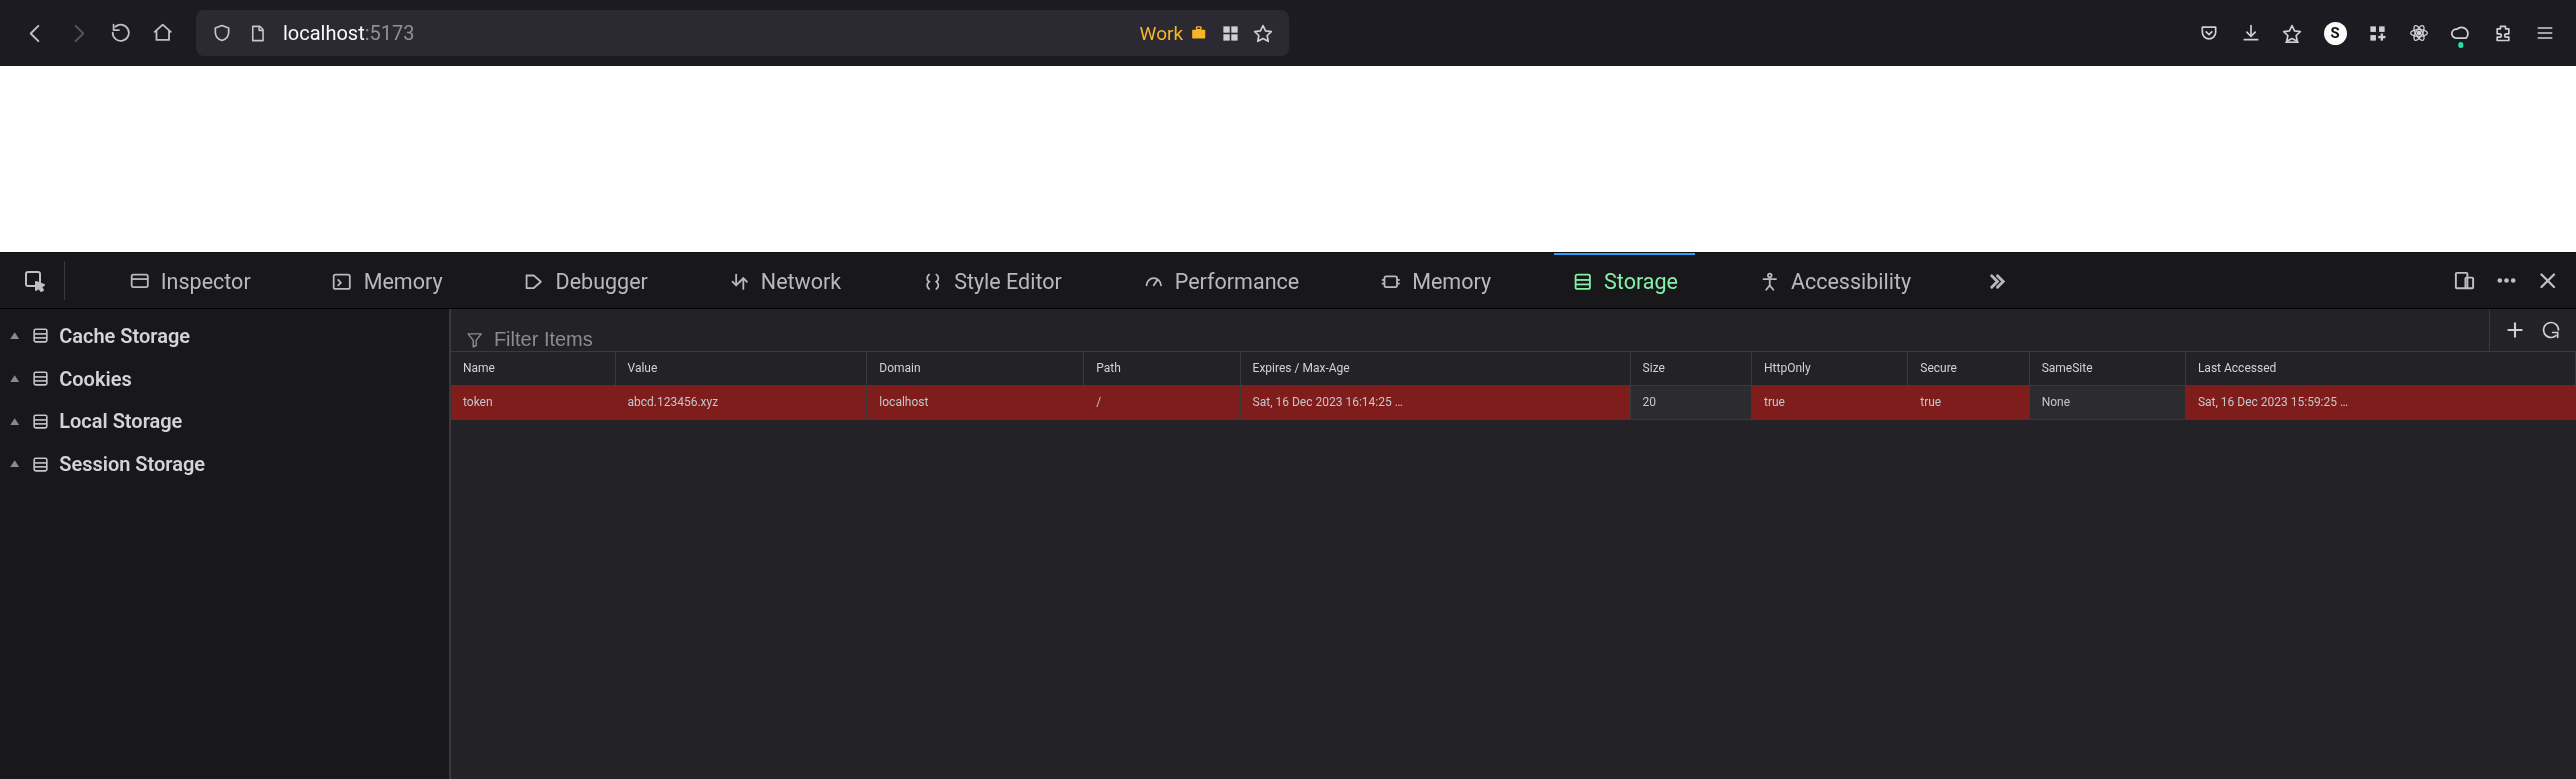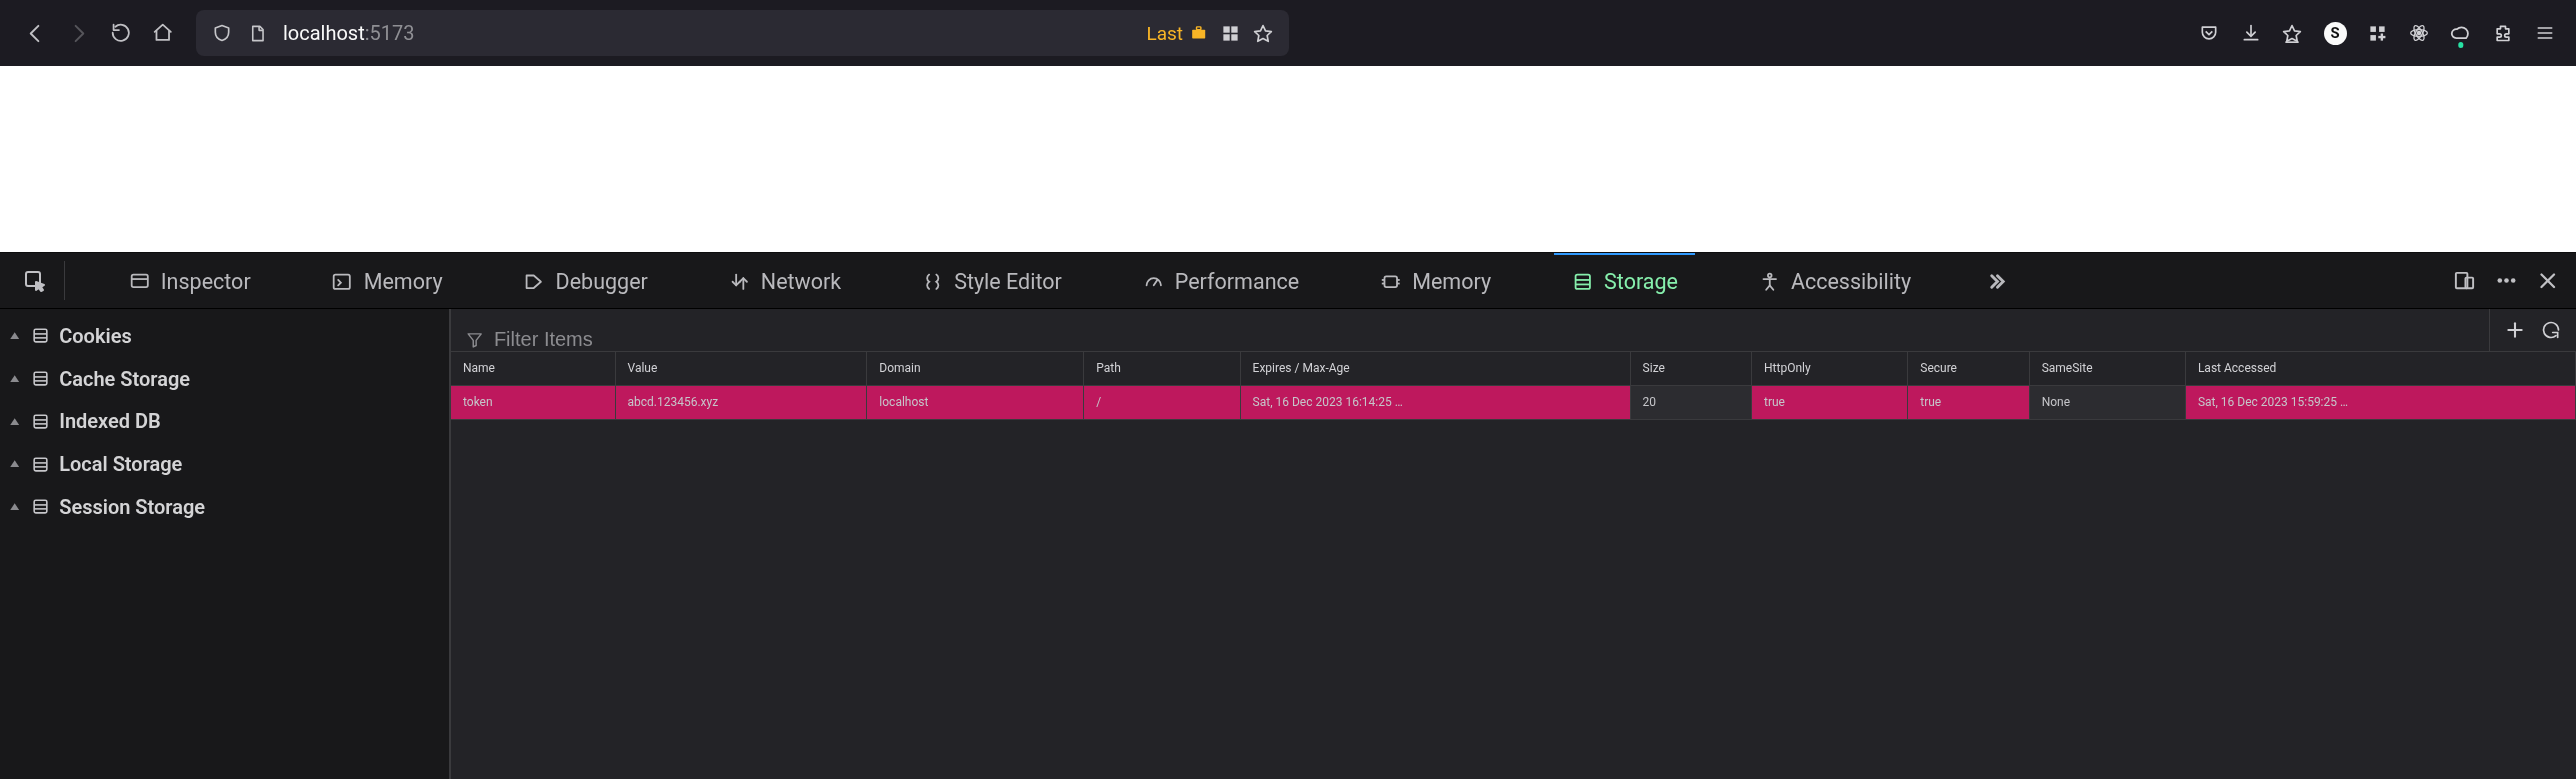--- a/index.html
+++ b/index.html
@@ -161,21 +161,21 @@
     font-size:12px;
     font-weight:400;
     color:#c6c6ca;
     overflow:hidden;
     text-overflow:ellipsis;
     white-space:nowrap;
     border-right:0.7px solid #3a3a3d;
     border-bottom:0.7px solid #3a3a3d;
   }
   .dt-table th { background:#232327; color:#d2d2d6; }
-  .dt-table td { background:#be185d; }
+  .dt-table td { background:#7f1d1d; }
   .dt-table td.hl { background:#2c2c30; }
 
   svg { display:block; }
 </style>
 </head>
 <body>
 
 <div class="browser-bar">
   <div class="nav-group">
     <span class="nav-btn">
@@ -215,21 +215,21 @@
             <path d="M14 3v5h5"></path>
           </svg>
       </span>
     </div>
     <div class="addr-text">
       <span class="addr-host">localhost</span>
         <span class="addr-port">:5173</span>
     </div>
     <div class="addr-right">
       <span class="container-badge">
-        <span>Last</span>
+        <span>Work</span>
         <svg width="17.4" height="17.4" viewBox="0 0 24 24">
             <rect x="3" y="8" width="18" height="12" rx="1" fill="#f8b526"></rect>
             <rect x="9" y="4" width="6" height="4" rx="1" fill="none" stroke="#f8b526" stroke-width="2"></rect>
           </svg>
       </span>
       <span>
         <svg width="19" height="19" viewBox="0 0 24 24" fill="#d0d0d4">
             <rect x="3" y="3" width="8" height="8"></rect>
             <rect x="13" y="3" width="8" height="8"></rect>
             <rect x="3" y="13" width="8" height="8"></rect>
@@ -422,43 +422,32 @@
     <div class="dt-sidebar">
       <div class="tree-item">
         <svg class="tree-caret" width="13.4" height="13.4" viewBox="0 0 24 24" fill="currentColor">
             <polygon points="6 4 18 12 6 20"></polygon>
           </svg>
         <svg width="19" height="19" viewBox="0 0 24 24" fill="none" stroke="#c6c6ca" stroke-width="2">
             <rect x="4" y="4" width="16" height="16" rx="2"></rect>
             <line x1="4" y1="10" x2="20" y2="10"></line>
             <line x1="4" y1="15" x2="20" y2="15"></line>
           </svg>
-        <span>Cookies</span>
-      </div>
-      <div class="tree-item">
-        <svg class="tree-caret" width="13.4" height="13.4" viewBox="0 0 24 24" fill="currentColor">
-            <polygon points="6 4 18 12 6 20"></polygon>
-          </svg>
-        <svg width="19" height="19" viewBox="0 0 24 24" fill="none" stroke="#c6c6ca" stroke-width="2">
-            <rect x="4" y="4" width="16" height="16" rx="2"></rect>
-            <line x1="4" y1="10" x2="20" y2="10"></line>
-            <line x1="4" y1="15" x2="20" y2="15"></line>
-          </svg>
         <span>Cache Storage</span>
       </div>
       <div class="tree-item">
         <svg class="tree-caret" width="13.4" height="13.4" viewBox="0 0 24 24" fill="currentColor">
             <polygon points="6 4 18 12 6 20"></polygon>
           </svg>
         <svg width="19" height="19" viewBox="0 0 24 24" fill="none" stroke="#c6c6ca" stroke-width="2">
             <rect x="4" y="4" width="16" height="16" rx="2"></rect>
             <line x1="4" y1="10" x2="20" y2="10"></line>
             <line x1="4" y1="15" x2="20" y2="15"></line>
           </svg>
-        <span>Indexed DB</span>
+        <span>Cookies</span>
       </div>
       <div class="tree-item">
         <svg class="tree-caret" width="13.4" height="13.4" viewBox="0 0 24 24" fill="currentColor">
             <polygon points="6 4 18 12 6 20"></polygon>
           </svg>
         <svg width="19" height="19" viewBox="0 0 24 24" fill="none" stroke="#c6c6ca" stroke-width="2">
             <rect x="4" y="4" width="16" height="16" rx="2"></rect>
             <line x1="4" y1="10" x2="20" y2="10"></line>
             <line x1="4" y1="15" x2="20" y2="15"></line>
           </svg>

